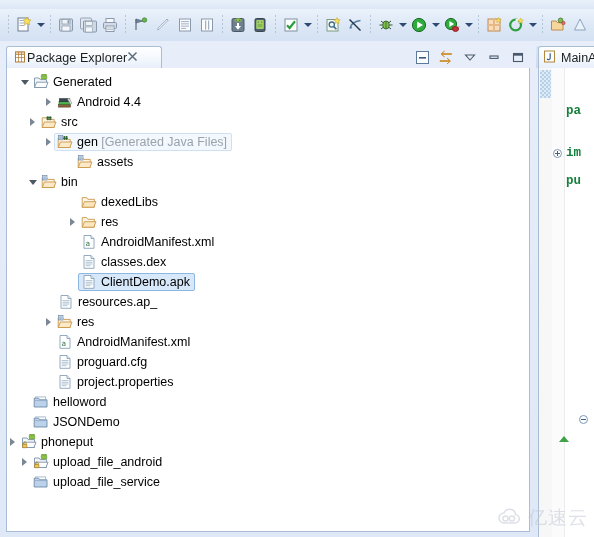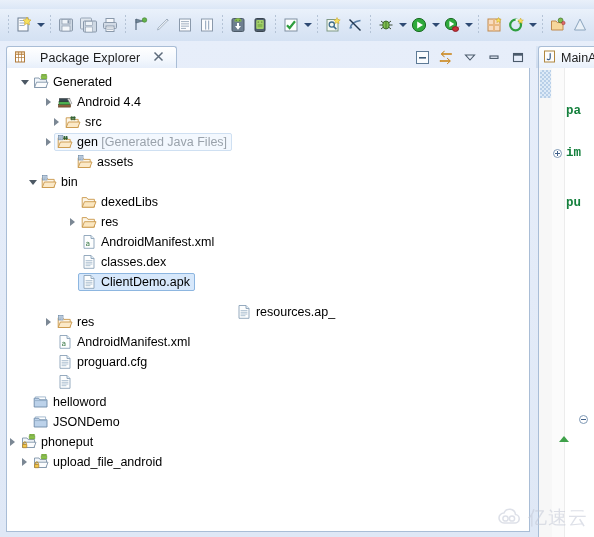--- a/index.html
+++ b/index.html
@@ -33,21 +33,21 @@
      border-right:4px solid transparent;border-top:4px solid #2e4a73;}
 
   
   .workbench{position:absolute;left:0;top:41px;width:594px;height:496px;
      background:linear-gradient(to bottom,#e7eefa 0%,#dfe8f6 100%);}
 
   
   .view{position:absolute;left:6px;top:3px;width:524px;height:488px;}
   .view-tabrow{position:relative;height:24px;}
   .view-tab{position:absolute;left:0;top:2px;height:22px;display:flex;align-items:center;
-     padding:0 12px 0 6px;gap:13px;
+     padding:0 23px 0 6px;gap:0;
      background:linear-gradient(to bottom,#ffffff 0%,#f2f7fd 60%,#e6eefa 100%);
      border:1px solid #a9bdd6;border-bottom:none;
      border-radius:3px 3px 0 0;box-shadow:0 -1px 0 #fff inset;}
   .view-tab .tab-label{font-size:12.5px;color:#1d1d1d;letter-spacing:.1px;}
   .view-tabbg{position:absolute;left:0;top:2px;right:0;height:22px;
      background:linear-gradient(to bottom,#dbe6f5 0%,#cfdcee 100%);
      border-bottom:1px solid #a9bdd6;z-index:-1;}
   .view-tools{position:absolute;right:4px;top:5px;display:flex;align-items:center;gap:8px;}
   .vtool{width:16px;height:16px;display:flex;align-items:center;justify-content:center;}
   .view-body{position:absolute;left:0;top:24px;right:0;bottom:0;
@@ -403,21 +403,21 @@
               <span class="twrap">
                 <svg width="16" height="16" viewBox="0 0 16 16" class="ticon">
                   <rect x="1.5" y="10.5" width="12" height="2.6" fill="#8b5e3c" stroke="#5e3d23" stroke-width=".6"></rect>
                   <rect x="2" y="7.6" width="11" height="2.8" fill="#4caf50" stroke="#2e6b31" stroke-width=".6"></rect>
                   <rect x="2.4" y="4.7" width="10.4" height="2.8" fill="#37474f" stroke="#1f292e" stroke-width=".6"></rect>
                   <path d="M12.2 4.2 L15 9.4 L13.4 10.2 L10.6 5 Z" fill="#e8e8e8" stroke="#8a8a8a" stroke-width=".6"></path>
                 </svg>
                 <span class="tlabel">Android 4.4</span>
               </span>
             </div>
-            <div class="trow" style="padding-left: 44px;">
+            <div class="trow" style="padding-left: 20px;">
               <span class="arrow collapsed">
                 <i></i>
               </span>
               <span class="twrap">
                 <svg width="16" height="16" viewBox="0 0 16 16" class="ticon">
                   <path d="M1.2 13.5 L1.2 3.8 L5.6 3.8 L6.8 5.4 L13.2 5.4 L13.2 13.5 Z" fill="#fdf5e6" stroke="#c9974a" stroke-width=".9"></path>
                   <path d="M1.2 13.5 L3.4 8 L15 8 L12.8 13.5 Z" fill="#fbe9c8" stroke="#c9974a" stroke-width=".9"></path>
                   <g stroke="#2f5f2f" stroke-width="1.1">
                     <path d="M6.8 2.2 L6.8 6.2"></path>
                     <path d="M9.2 2.2 L9.2 6.2"></path>
@@ -532,21 +532,21 @@
                   <g stroke="#9db4c8" stroke-width=".8">
                     <path d="M4.6 6.6 L11.4 6.6"></path>
                     <path d="M4.6 8.3 L11.4 8.3"></path>
                     <path d="M4.6 10 L11.4 10"></path>
                     <path d="M4.6 11.7 L9.4 11.7"></path>
                   </g>
                 </svg>
                 <span class="tlabel">ClientDemo.apk</span>
               </span>
             </div>
-            <div class="trow" style="padding-left: 37px; flex-direction: column;">
+            <div class="trow" style="padding-left: 37px;">
               <span class="arrow"></span>
               <span class="twrap">
                 <svg width="16" height="16" viewBox="0 0 16 16" class="ticon">
                   <path d="M3 1.5 L10 1.5 L13 4.5 L13 14.3 L3 14.3 Z" fill="#fdfefe" stroke="#8aa2b8" stroke-width=".9"></path>
                   <path d="M10 1.5 L10 4.5 L13 4.5" fill="#e3edf5" stroke="#8aa2b8" stroke-width=".9"></path>
                   <g stroke="#9db4c8" stroke-width=".8">
                     <path d="M4.6 6.6 L11.4 6.6"></path>
                     <path d="M4.6 8.3 L11.4 8.3"></path>
                     <path d="M4.6 10 L11.4 10"></path>
                     <path d="M4.6 11.7 L9.4 11.7"></path>
@@ -602,20 +602,21 @@
                 <svg width="16" height="16" viewBox="0 0 16 16" class="ticon">
                   <path d="M3 1.5 L10 1.5 L13 4.5 L13 14.3 L3 14.3 Z" fill="#fdfefe" stroke="#8aa2b8" stroke-width=".9"></path>
                   <path d="M10 1.5 L10 4.5 L13 4.5" fill="#e3edf5" stroke="#8aa2b8" stroke-width=".9"></path>
                   <g stroke="#9db4c8" stroke-width=".8">
                     <path d="M4.6 6.6 L11.4 6.6"></path>
                     <path d="M4.6 8.3 L11.4 8.3"></path>
                     <path d="M4.6 10 L11.4 10"></path>
                     <path d="M4.6 11.7 L9.4 11.7"></path>
                   </g>
                 </svg>
+                <span class="tlabel">project.properties</span>
               </span>
             </div>
             <div class="trow" style="padding-left: 12px;">
               <span class="arrow"></span>
               <span class="twrap">
                 <svg width="16" height="16" viewBox="0 0 16 16" class="ticon">
                   <path d="M1.2 13 L1.2 4.2 L5.6 4.2 L6.9 5.8 L14 5.8 L14 13 Z" fill="#bcd2ea" stroke="#6e8aa8" stroke-width=".9"></path>
                   <path d="M1.2 6.6 L14 6.6" stroke="#8fa9c4" stroke-width=".8"></path>
                   <path d="M2.4 4.2 L2.4 2.9 L12.6 2.9 L12.6 5.8" fill="none" stroke="#8fa9c4" stroke-width=".8"></path>
                 </svg>
@@ -660,20 +661,28 @@
                   <path d="M8.2 1.2 a3 2.6 0 0 1 5.6 0 Z" fill="#8bc34a" stroke="#5a8a2a" stroke-width=".5"></path>
                   <rect x="8.2" y="1.6" width="5.6" height="3.4" rx=".6" fill="#8bc34a" stroke="#5a8a2a" stroke-width=".5"></rect>
                   <path d="M2.2 9.4 a1.5 1.5 0 0 1 3 0 L5.2 10.6 L2.2 10.6 Z" fill="none" stroke="#b8860b" stroke-width="1"></path>
                   <rect x="1.6" y="10.3" width="4.2" height="3.4" rx=".5" fill="#f2c94c" stroke="#a9792a" stroke-width=".7"></rect>
                 </svg>
                 <span class="tlabel">upload_file_android</span>
               </span>
             </div>
             <div class="trow" style="padding-left: 12px;">
               <span class="arrow"></span>
+              <span class="twrap">
+                <svg width="16" height="16" viewBox="0 0 16 16" class="ticon">
+                  <path d="M1.2 13 L1.2 4.2 L5.6 4.2 L6.9 5.8 L14 5.8 L14 13 Z" fill="#bcd2ea" stroke="#6e8aa8" stroke-width=".9"></path>
+                  <path d="M1.2 6.6 L14 6.6" stroke="#8fa9c4" stroke-width=".8"></path>
+                  <path d="M2.4 4.2 L2.4 2.9 L12.6 2.9 L12.6 5.8" fill="none" stroke="#8fa9c4" stroke-width=".8"></path>
+                </svg>
+                <span class="tlabel">upload_file_service</span>
+              </span>
             </div>
           </div>
       </div>
     </div>
 
     <div class="editor">
       <div class="ed-tabbg"></div>
       <div class="ed-tab">
         <span>
           <svg width="13" height="13" viewBox="0 0 13 13">
@@ -687,21 +696,21 @@
       <div class="ed-body">
         <div class="ed-ruler">
           <div class="ed-marker"></div>
         </div>
         <div class="ed-foldcol">
           <div class="foldplus" style="left:1px;top:81px;"></div>
         </div>
         <div class="code" id="codearea">
             <div class="codeline" style="top: 36px;">pa</div>
             <div class="codeline" style="top: 78px;">im</div>
-            <div class="codeline" style="top: 128px;">pu</div>
+            <div class="codeline" style="top: 106px;">pu</div>
           </div>
         <div class="foldplus foldminus" style="left:40px;top:347px;"></div>
         <div class="ed-uptri" style="left:20px;top:368px;"></div>
       </div>
     </div>
 
   </div>
 
   <div class="watermark">
     <span>

